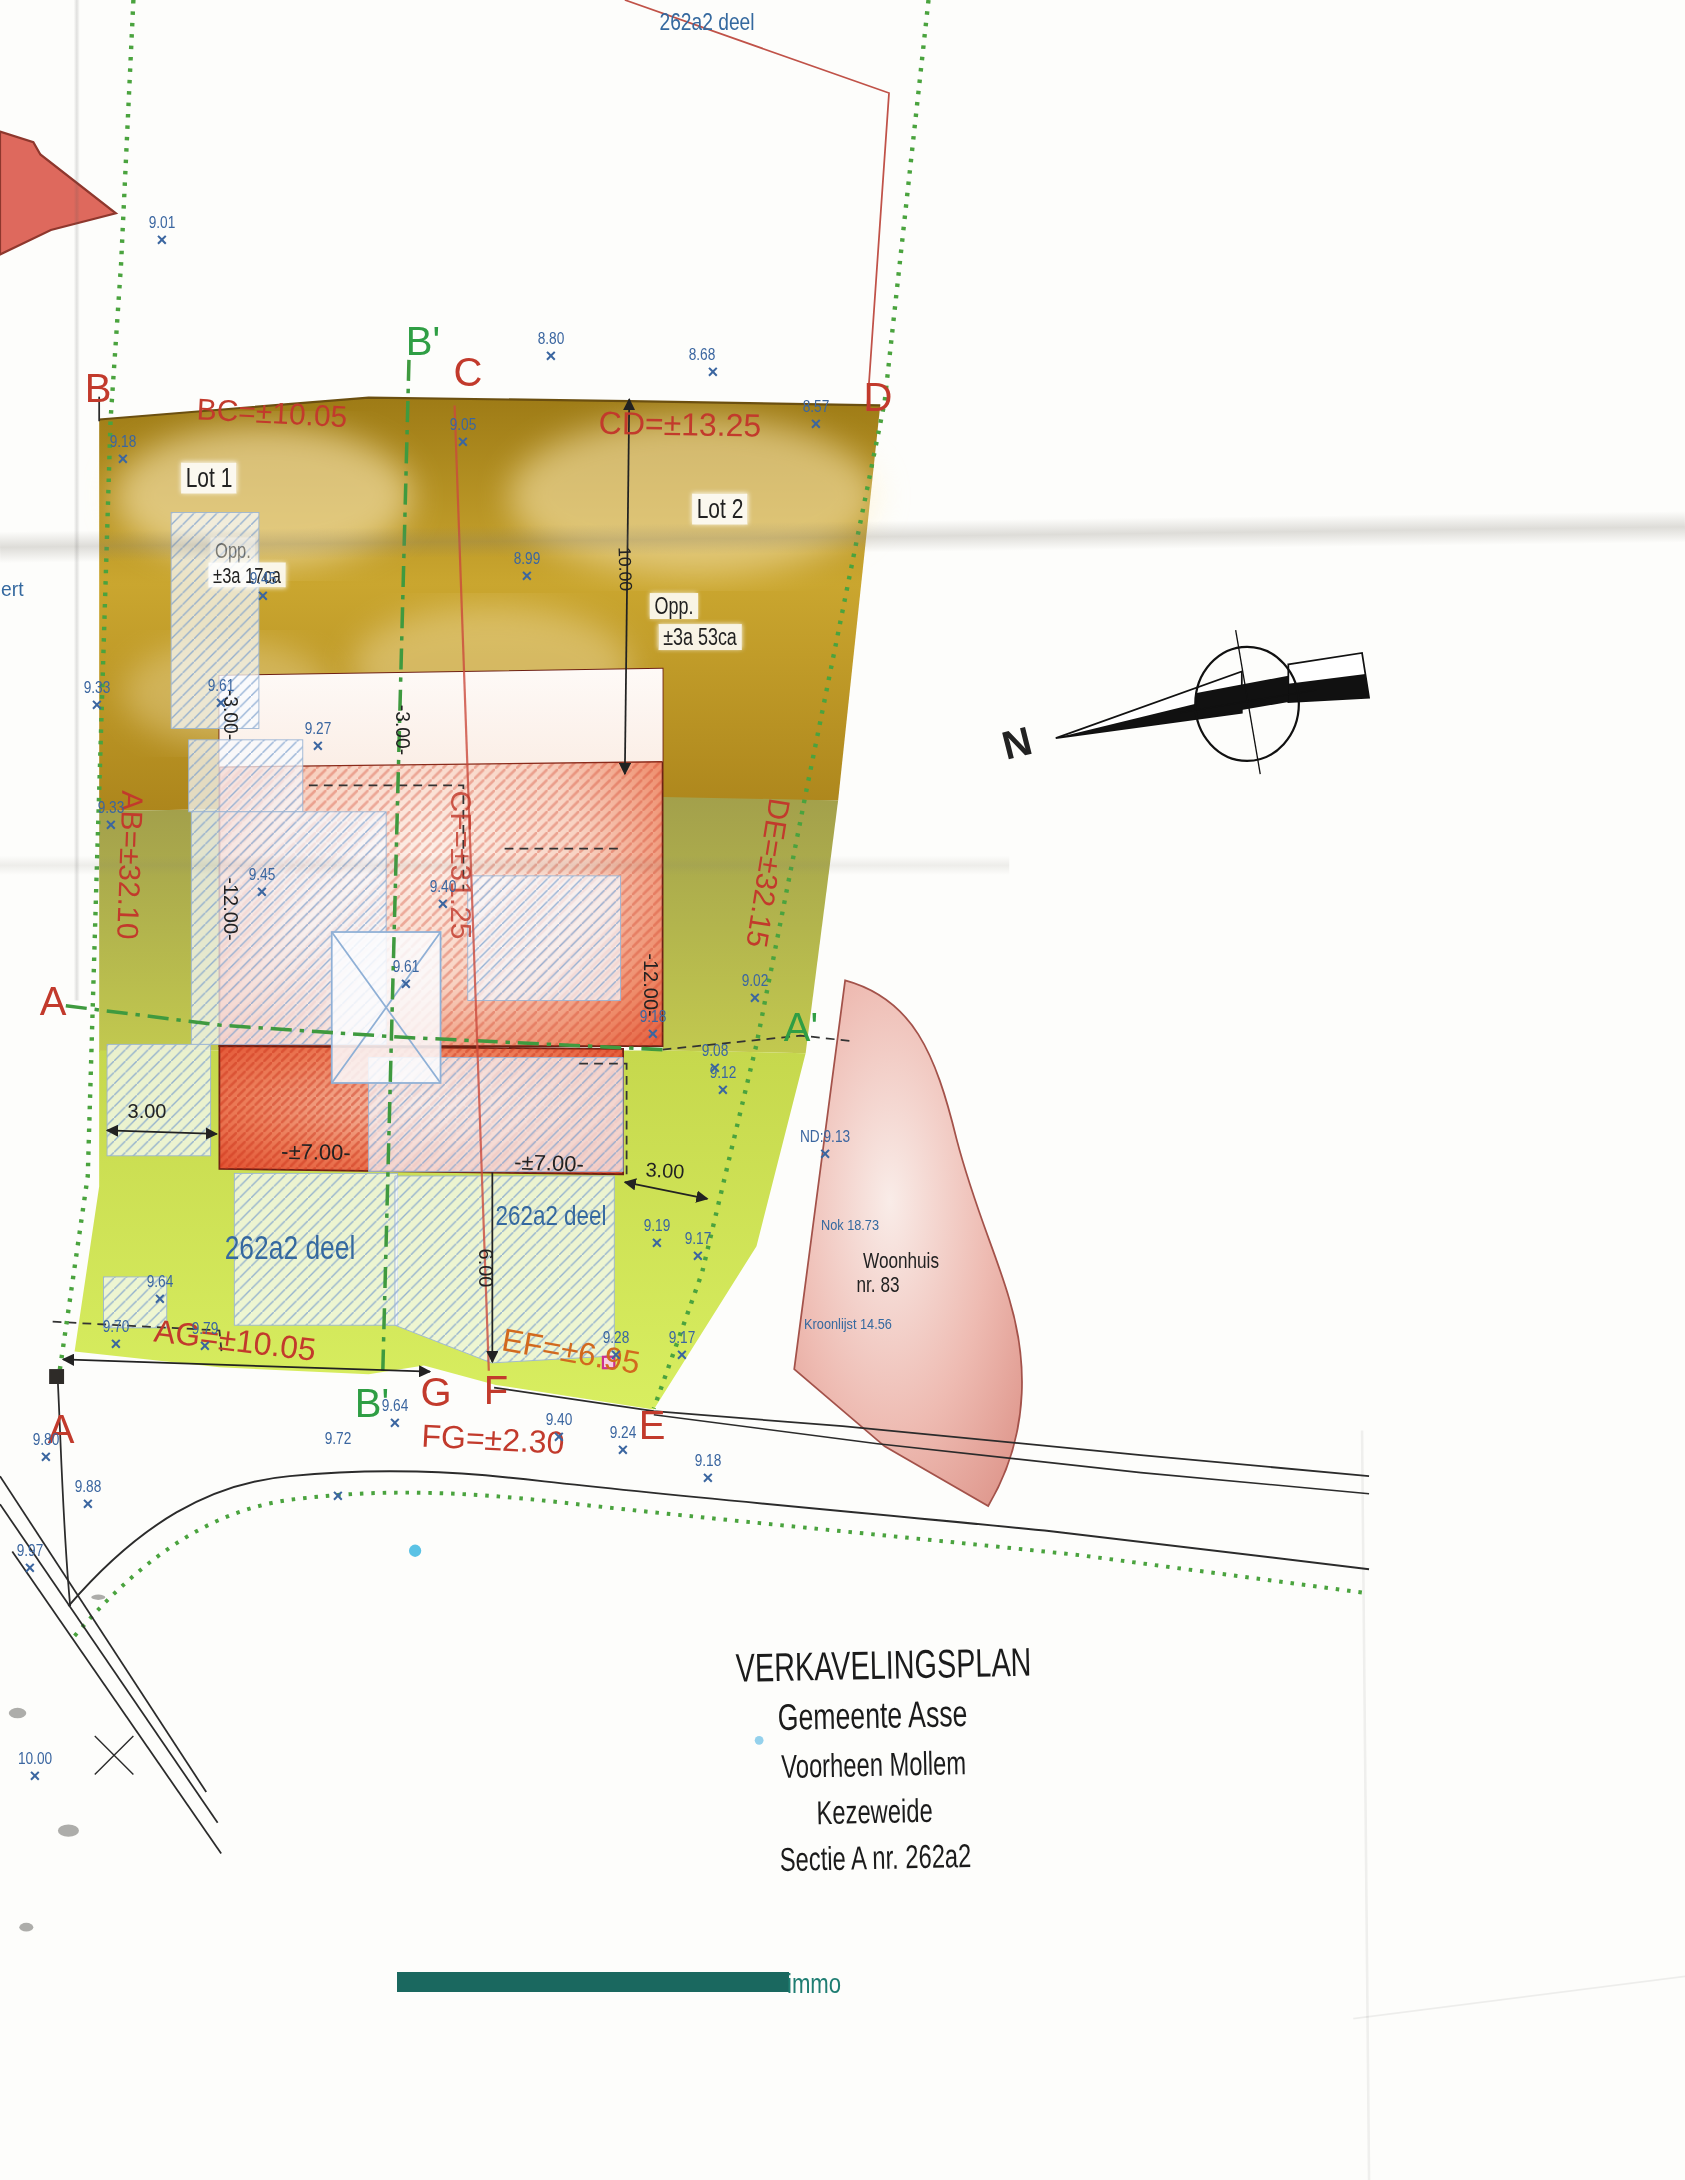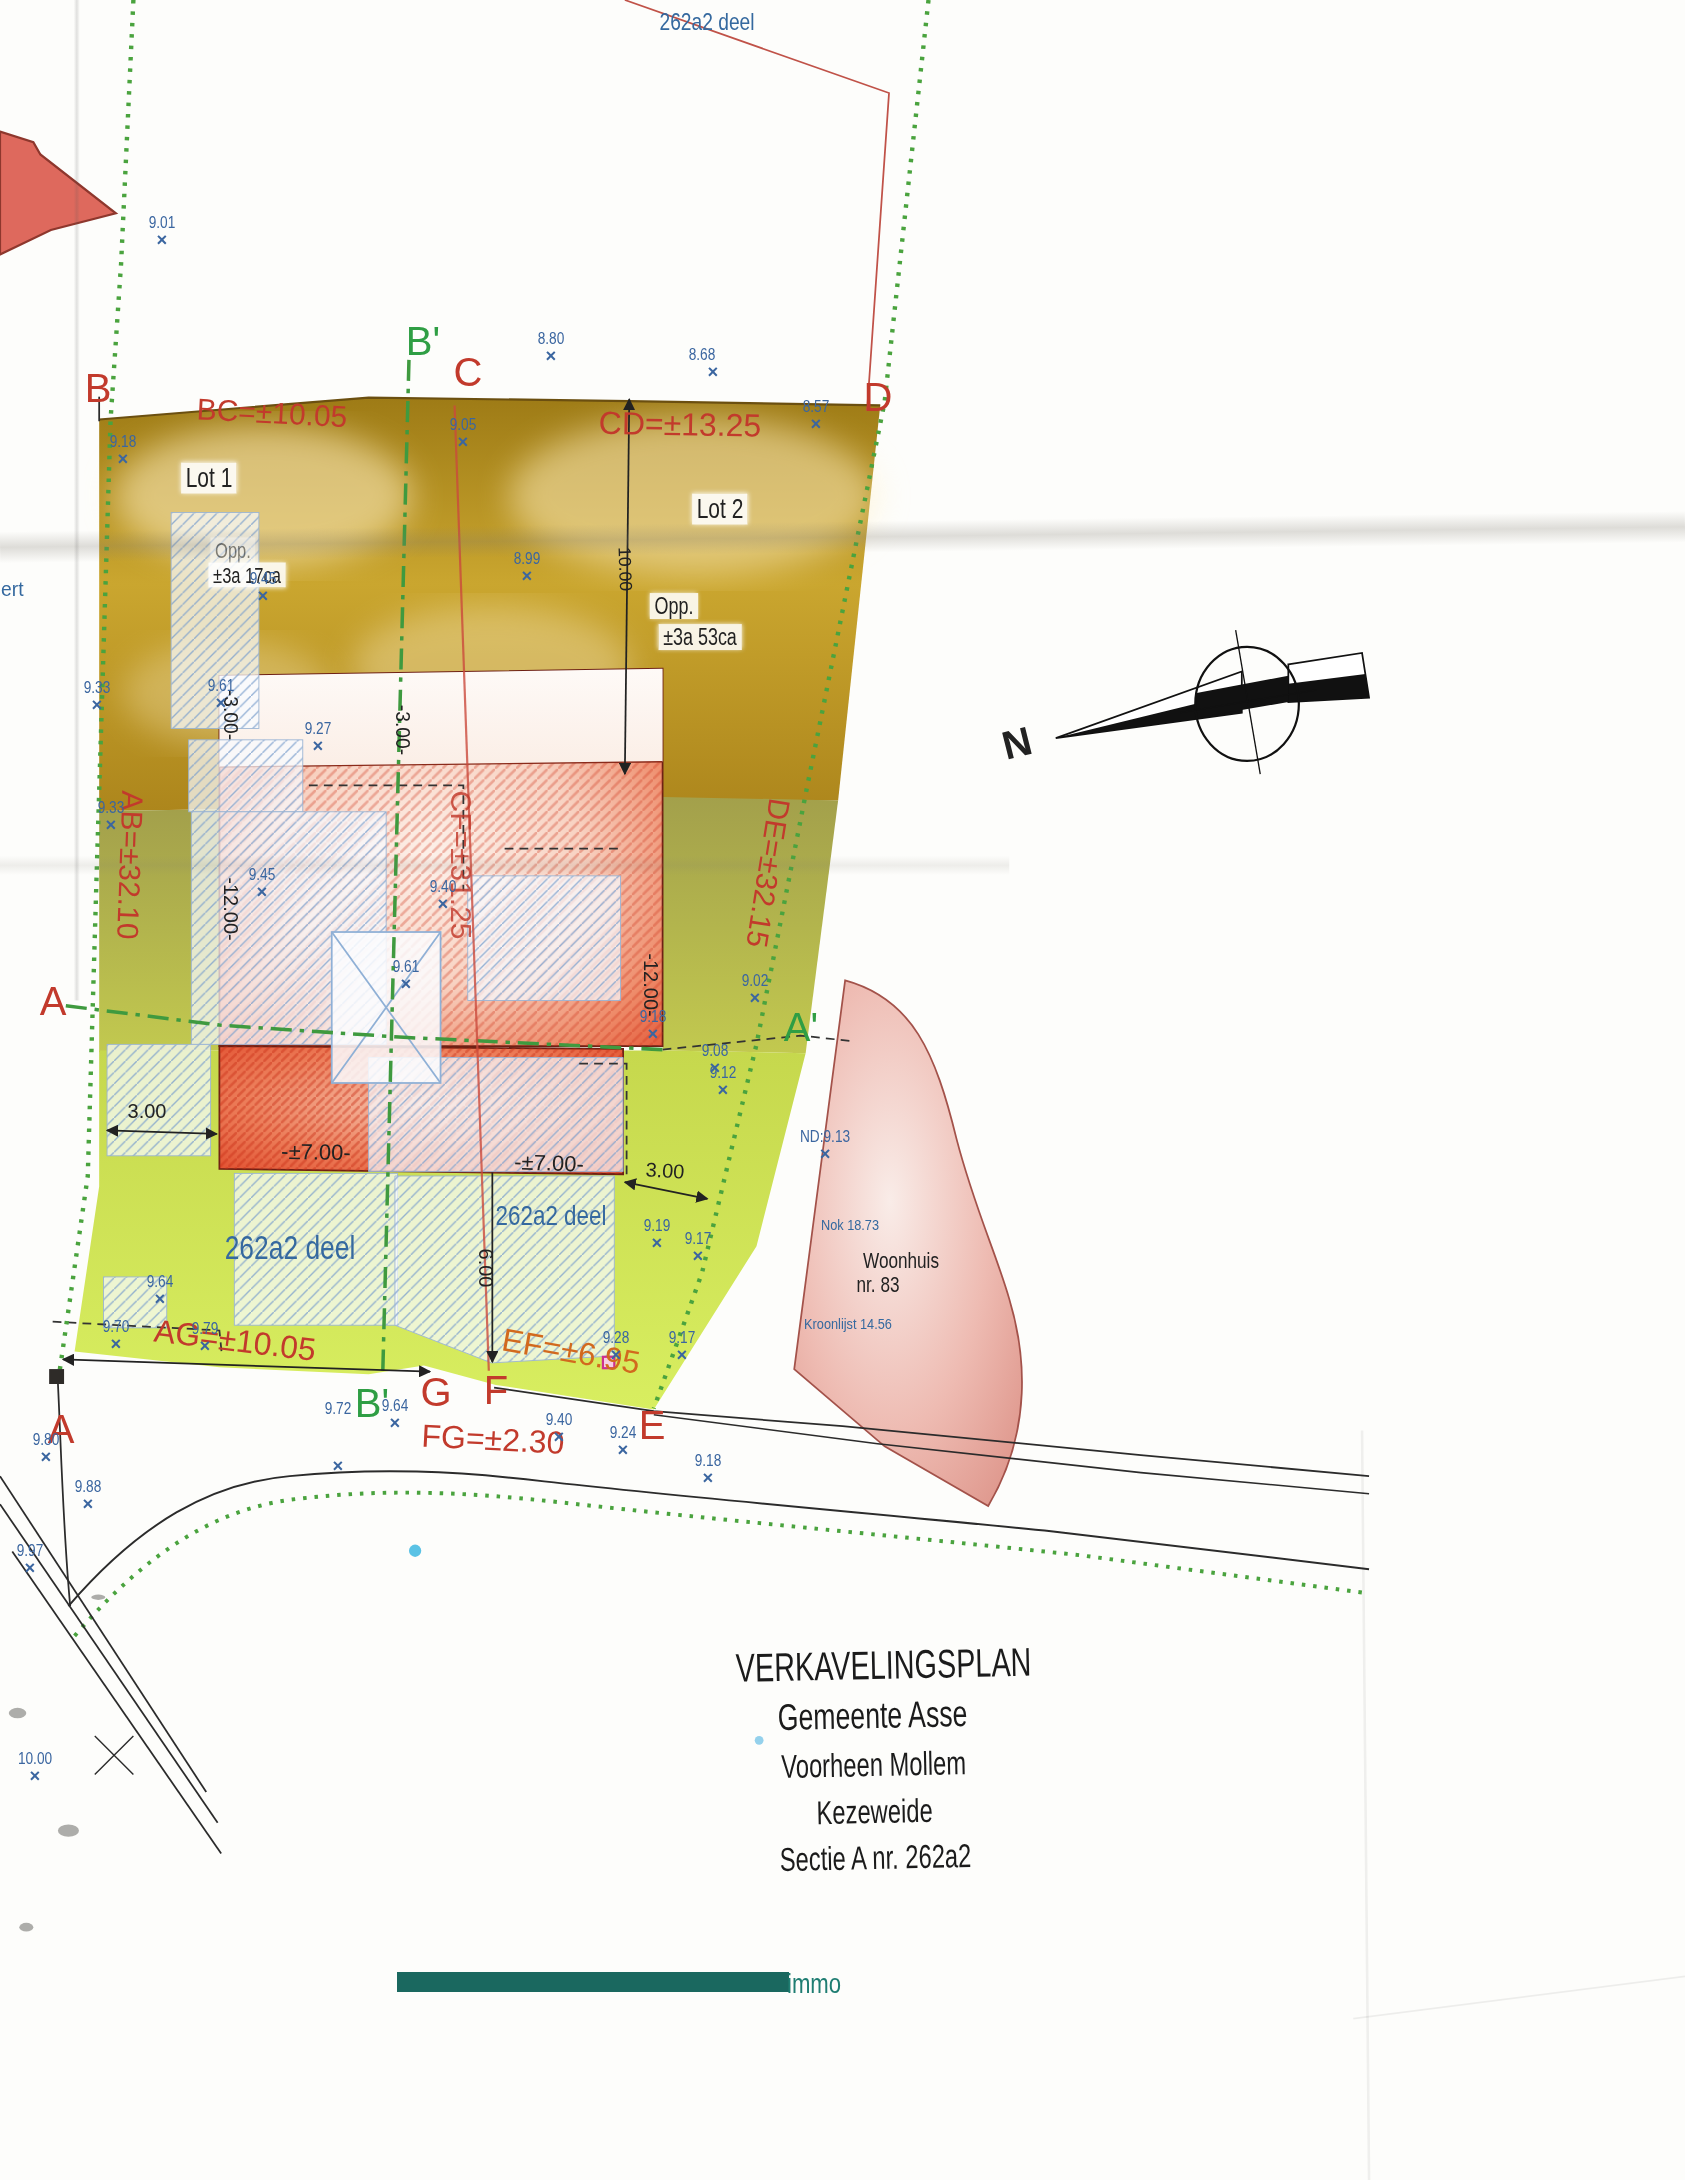--- a/index.html
+++ b/index.html
@@ -377,21 +377,21 @@
         <div class="px">×</div>
       </div>
       <div class="pt" style="left: 682px; top: 1345px;">
         <div class="pl">9.17</div>
         <div class="px">×</div>
       </div>
       <div class="pt" style="left: 395px; top: 1413px;">
         <div class="pl">9.64</div>
         <div class="px">×</div>
       </div>
-      <div class="pt" style="left: 338px; top: 1436px; gap: 40px;">
+      <div class="pt" style="left: 338px; top: 1466px; gap: 40px;">
         <div class="pl">9.72</div>
         <div class="px">×</div>
       </div>
       <div class="pt" style="left: 559px; top: 1427px;">
         <div class="pl">9.40</div>
         <div class="px">×</div>
       </div>
       <div class="pt" style="left: 623px; top: 1440px;">
         <div class="pl">9.24</div>
         <div class="px">×</div>

